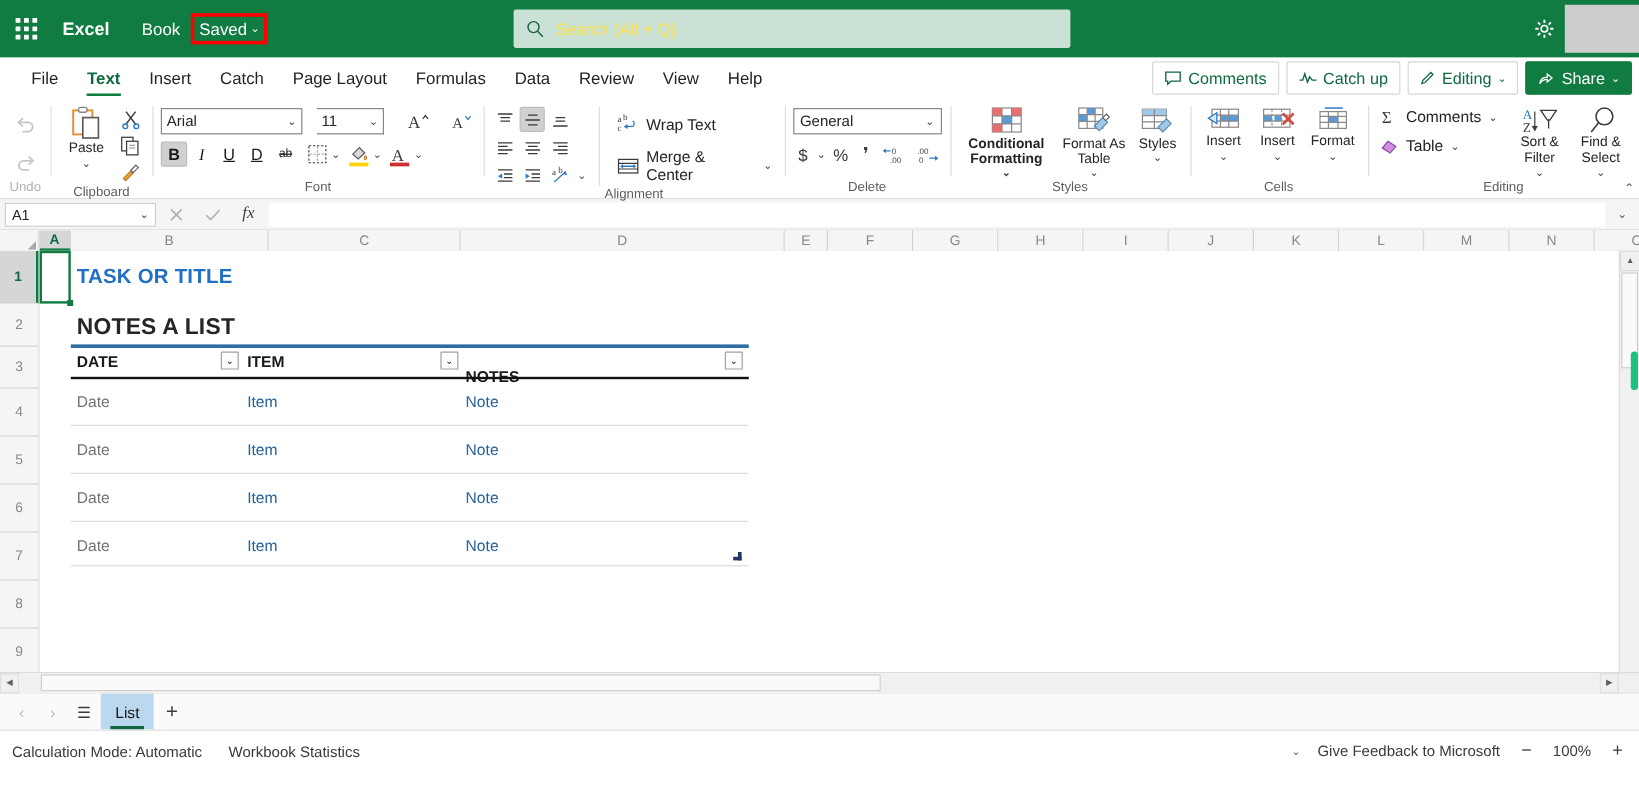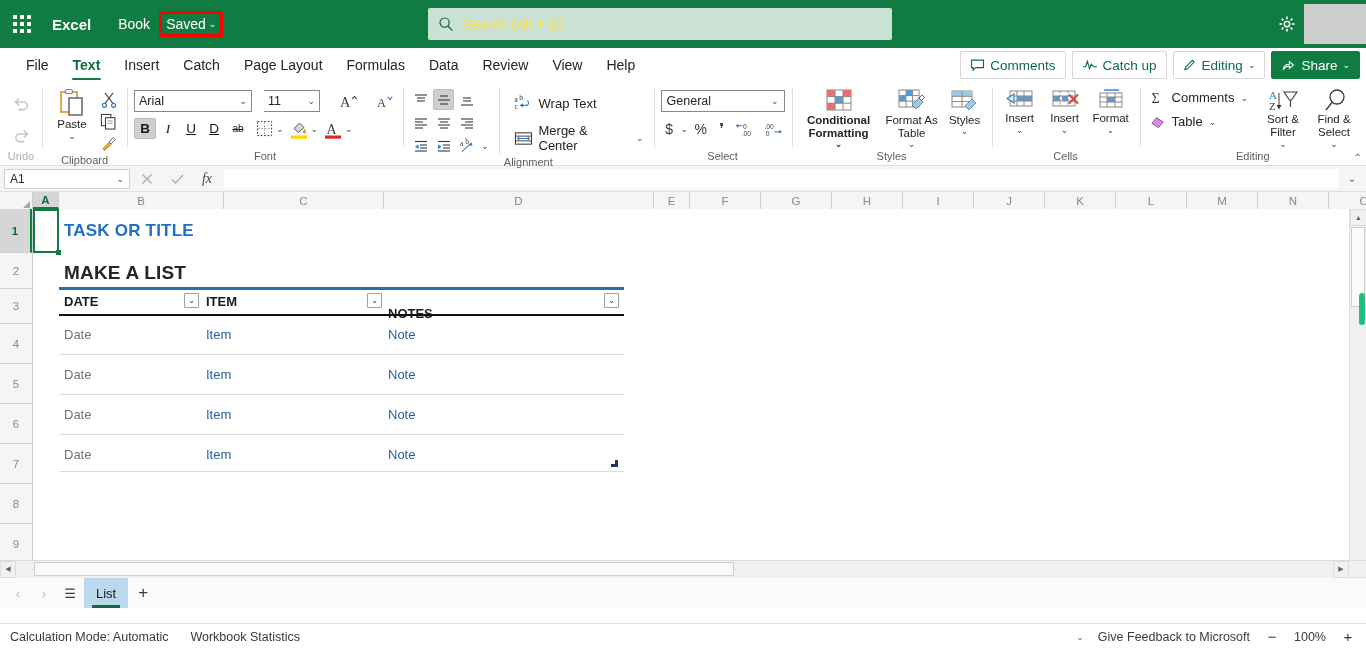--- a/index.html
+++ b/index.html
@@ -249,21 +249,21 @@
     content:""; position: absolute; left: 8px; right: 8px; bottom: 0; height: 3px; background: #0f6b3f;
   }
   .addsheet {
     width: 26px; height: 26px; display: flex; align-items: center; justify-content: center;
     font-size: 17px; color: #3b3a39; cursor: pointer;
   }
 
   
   .statusbar {
     height: 26px; background: #fff; border-top: 1px solid #e1dfdd;
-    display: flex; align-items: center; padding: 0 10px; position: relative; margin-top: 15px;
+    display: flex; align-items: flex-end; padding: 0 10px; position: relative;
   }
   .stxt { font-size: 12.5px; color: #3b3a39; cursor: pointer; margin-right: 22px; }
   .sb-right { margin-left: auto; display: flex; align-items: center; gap: 14px; }
   .zoombtn { font-size: 15px; color: #3b3a39; cursor: pointer; width: 16px; text-align: center; }
   .zoomval { font-size: 12.5px; color: #3b3a39; cursor: pointer; }
   .smallchev { font-size: 9px; color: #605e5c; cursor: pointer; }
 </style>
 </head>
 <body>
 
@@ -644,21 +644,21 @@
         <div class="sq" style="width:24px;">
           <svg width="21" height="16" viewBox="0 0 22 16">
             <text x="2.5" y="7.5" font-family="Liberation Sans, sans-serif" font-size="7" fill="#3b3a39">.00</text>
             <text x="4" y="15" font-family="Liberation Sans, sans-serif" font-size="7" fill="#3b3a39">0</text>
             <path d="M13 11 H19" stroke="#2f7cc4" stroke-width="1.1"></path>
             <polygon points="18,8.9 21,11 18,13.1" fill="#2f7cc4"></polygon>
           </svg>
         </div>
       </div>
     </div>
-    <div class="grp-label">Select</div>
+    <div class="grp-label">Delete</div>
   </div>
 
   <div class="grp">
     <div class="grp-body" style="gap:2px;padding-top:2px;">
       <div class="ico-btn" style="width:80px;font-weight:bold;">
         <svg width="30" height="26" viewBox="0 0 30 26">
           <rect x="3" y="2" width="24" height="20" fill="#fff" stroke="#8a8886" stroke-width="1"></rect>
           <rect x="3" y="2" width="8" height="6.6" fill="#e9706f"></rect>
           <rect x="19" y="2" width="8" height="6.6" fill="#e9706f"></rect>
           <rect x="11" y="8.6" width="8" height="6.6" fill="#5b9bd5"></rect>
@@ -871,21 +871,21 @@
       <div class="rh" style="height:40px;">9</div>
     </div>
 
     <div class="cells">
 
       <div class="selbox" style="left:0;top:0;width:26px;height:44px;"></div>
       <div class="selhandle" style="left:23px;top:41px;"></div>
 
       <div class="celltxt title-cell" style="left:31px;top:12px;">TASK OR TITLE</div>
 
-      <div class="celltxt makealist" style="left:31px;top:53px;">MAKE A LIST</div>
+      <div class="celltxt makealist" style="left:31px;top:53px;">NOTES A LIST</div>
 
       <div class="tbl-rule" style="left:26px;top:78px;width:565px;"></div>
 
       <div class="hdrtxt" style="left:31px;top:85px;">DATE</div>
       <div class="filterbtn" style="left:151px;top:84px;">⌄</div>
       <div class="hdrtxt" style="left:173px;top:85px;">ITEM</div>
       <div class="filterbtn" style="left:334px;top:84px;">⌄</div>
       <div class="hdrtxt" style="left:355px;top:85px;margin-top:12px;">NOTES</div>
       <div class="filterbtn" style="left:571px;top:84px;">⌄</div>
 

